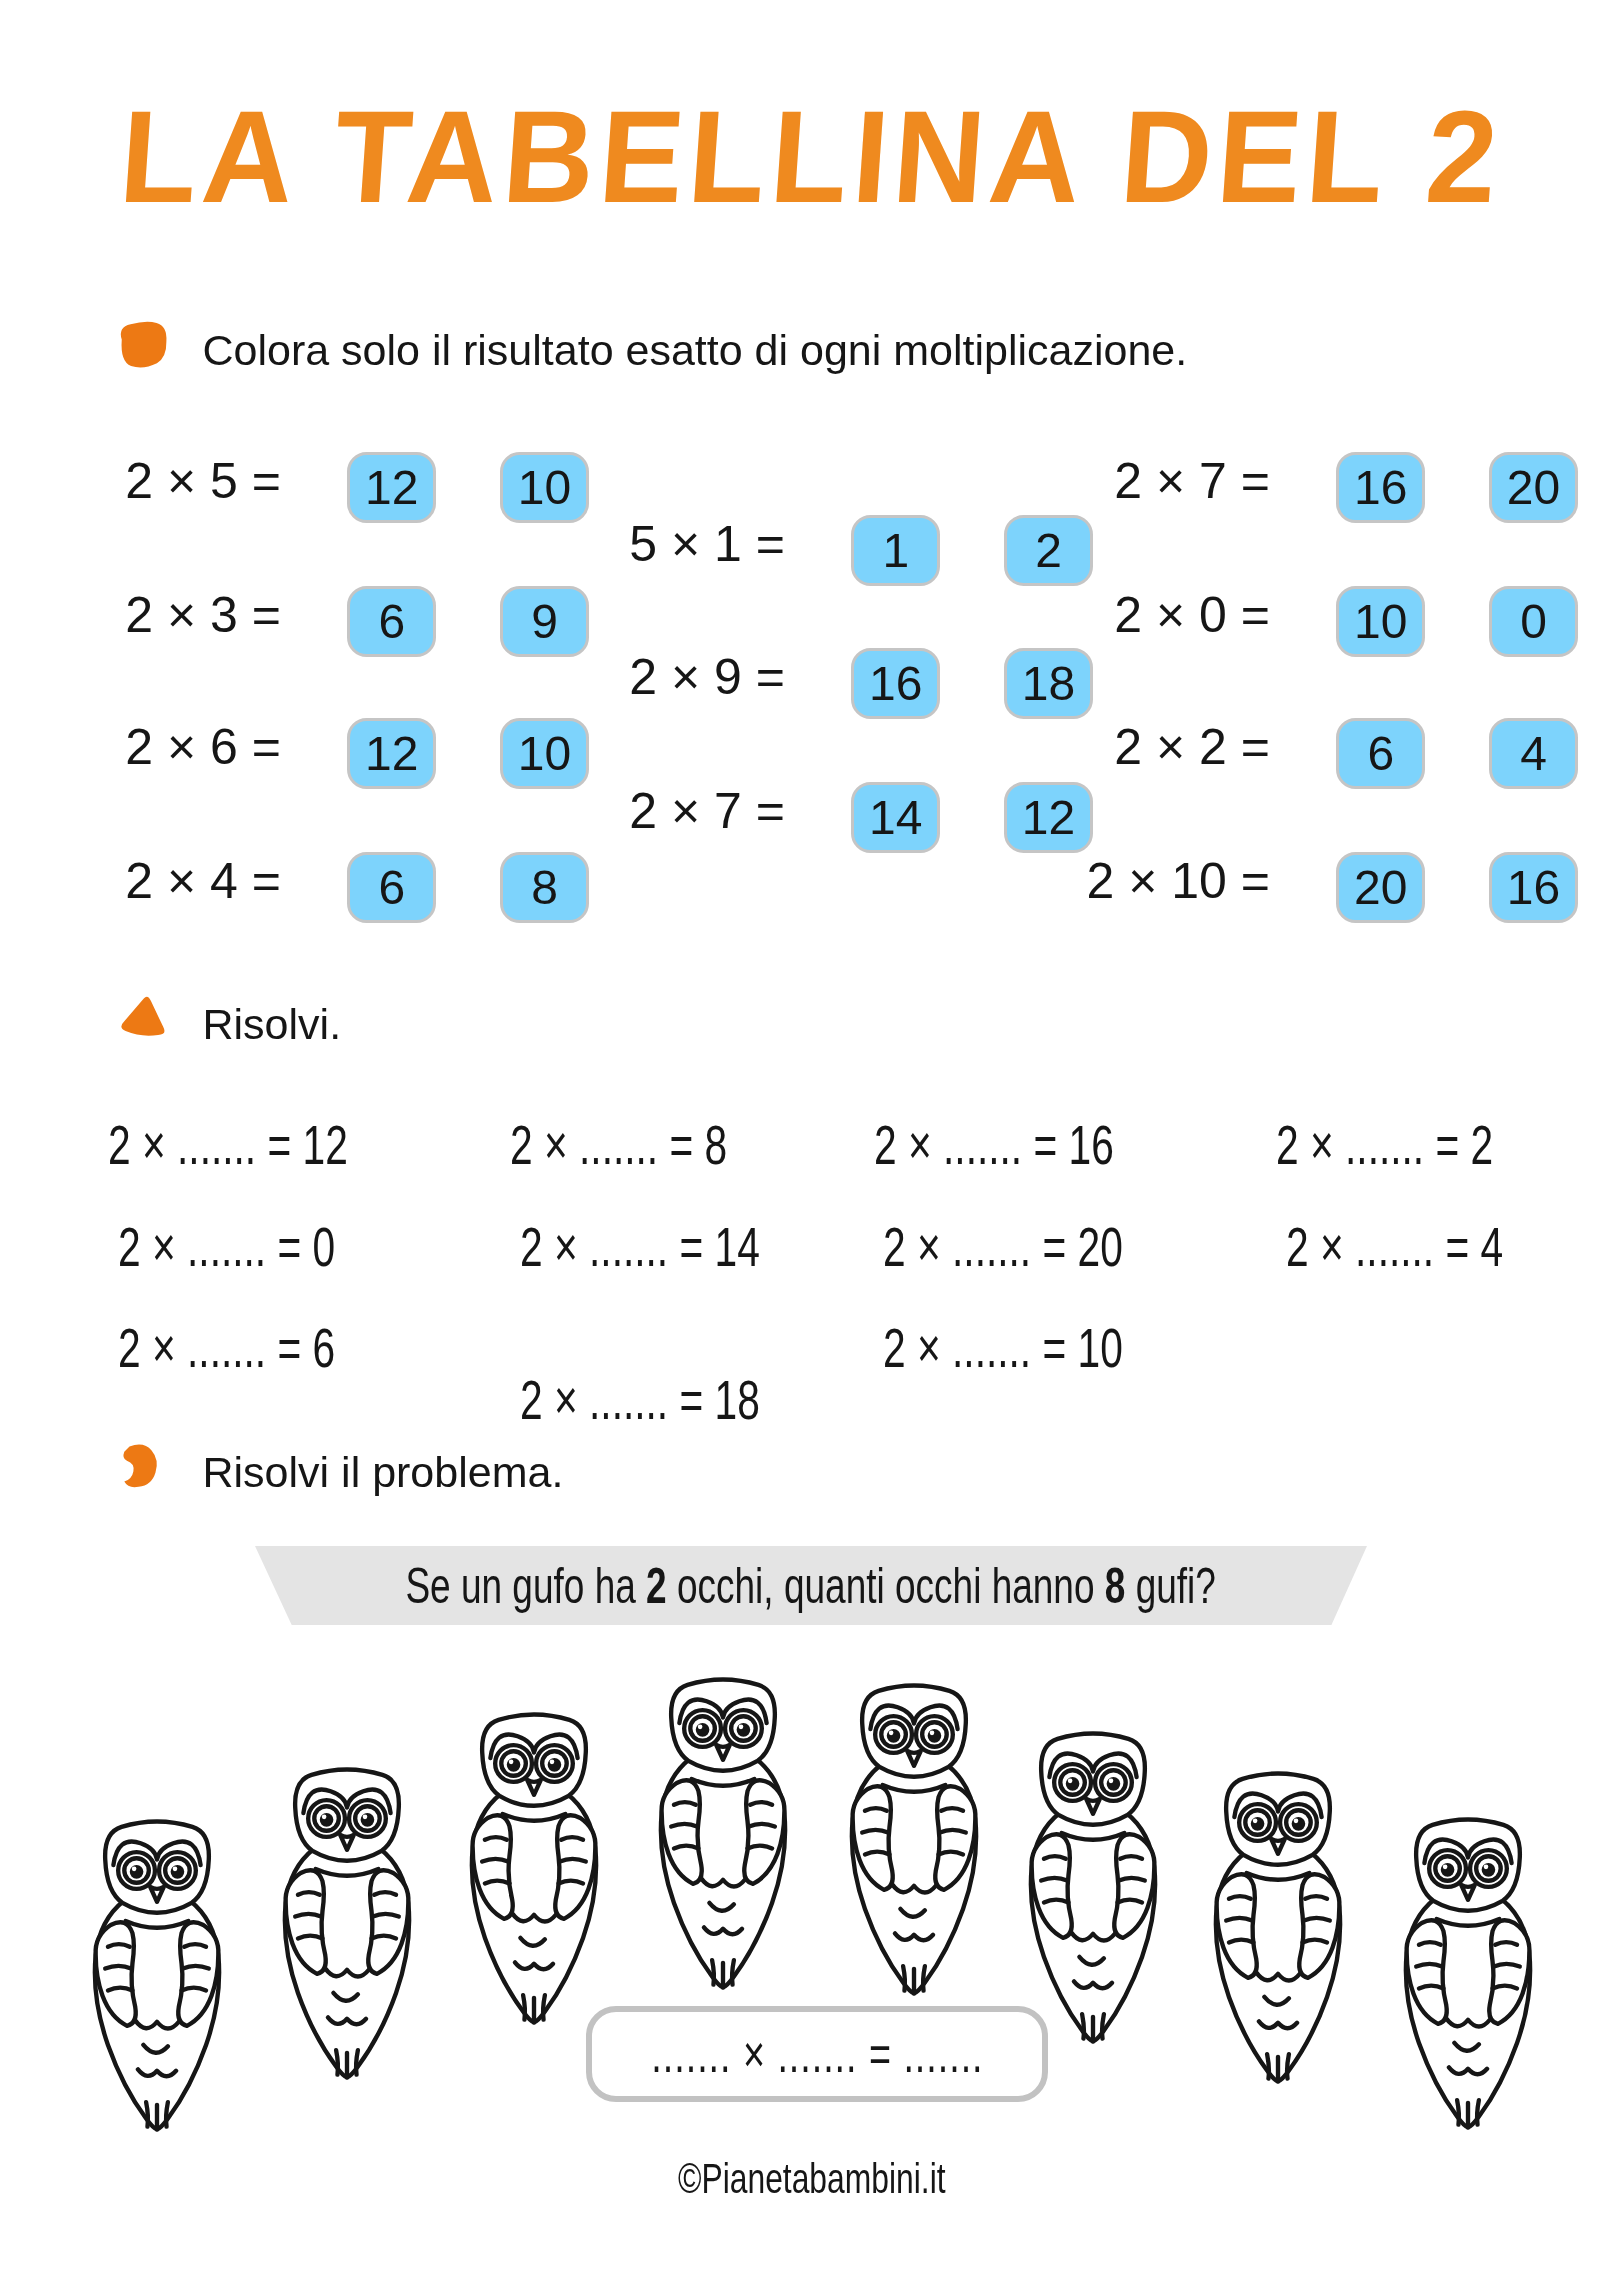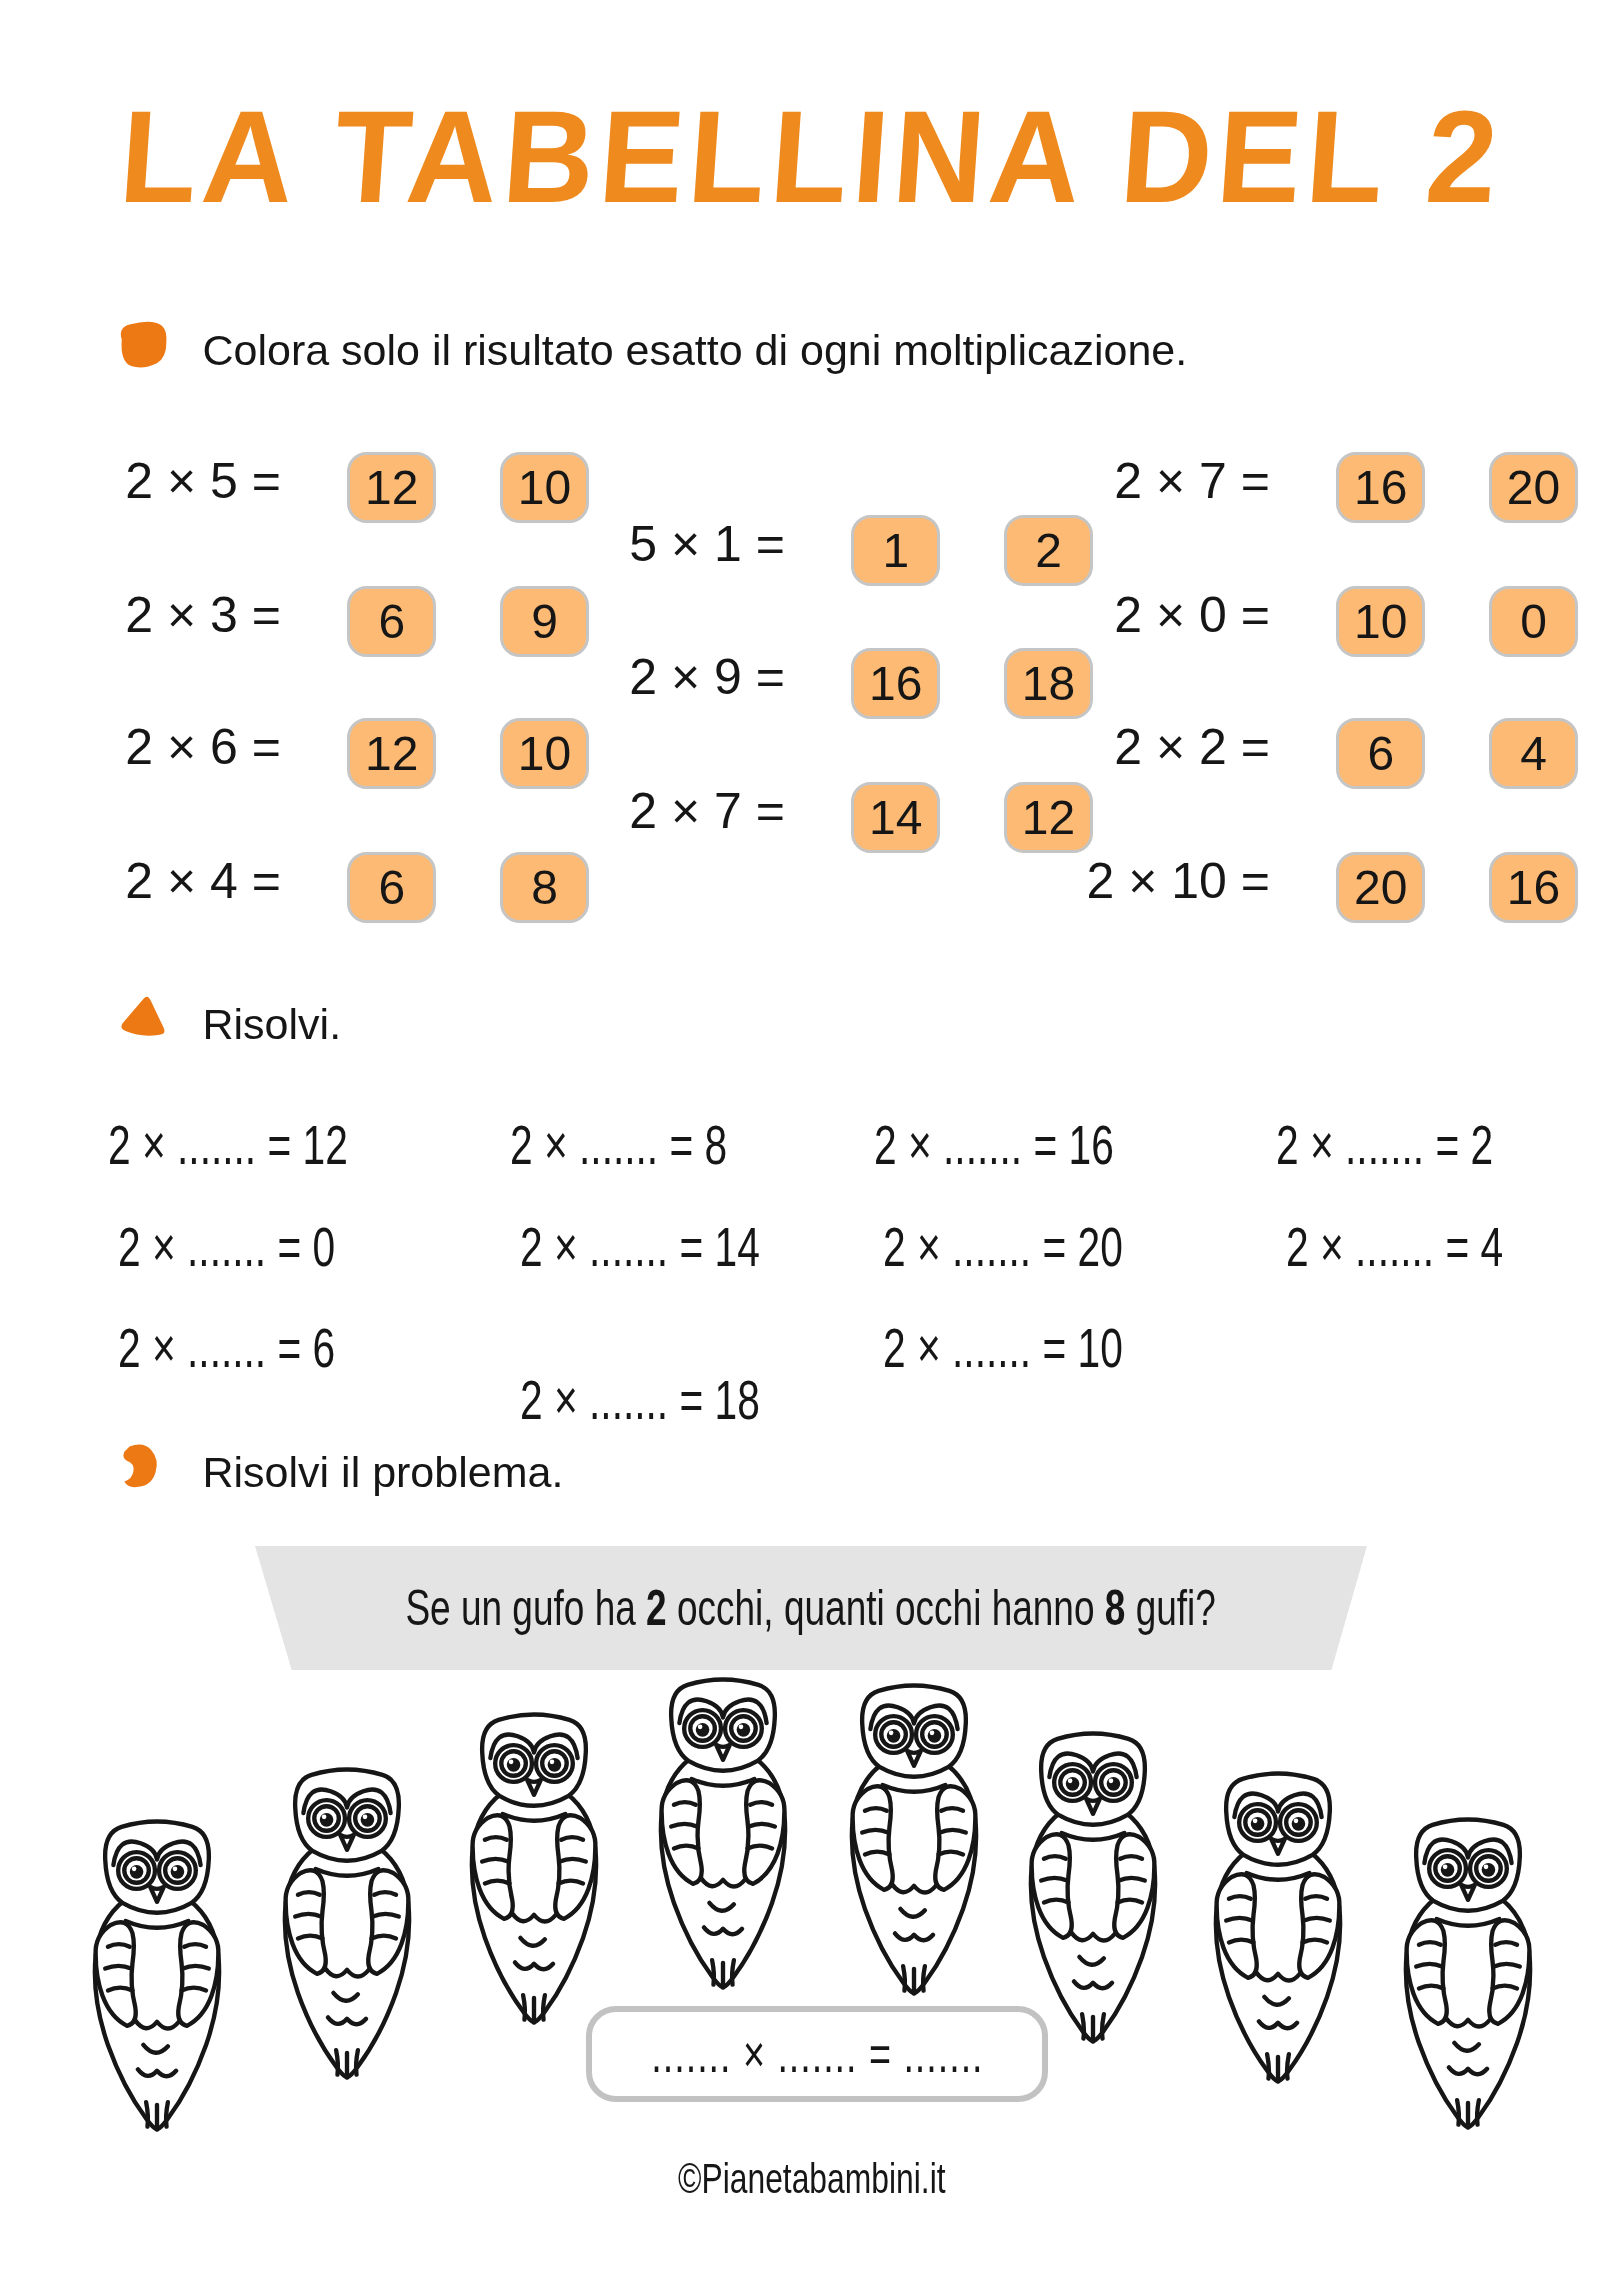--- a/index.html
+++ b/index.html
@@ -62,21 +62,21 @@
   .col1 .eq-label{width:196px;}
   .col2 .eq-label{width:183px;}
   .col3 .eq-label{width:216px;}
   .opt-box{
     width:89px;height:71px;
     border:3.9px solid #C5C5C5;
     border-radius:19.6px;
     display:flex;align-items:center;justify-content:center;
     font-size:48px;
     margin-right:15.7px;
-    background:#fdba74;
+    background:#7dd3fc;
     box-sizing:border-box;
   }
 
   
   .fill-item{
     position:absolute;
     font-size:55px;
     white-space:nowrap;
     height:72px;
     display:flex;align-items:center;
@@ -91,21 +91,21 @@
     display:inline-block;
     transform:scaleX(0.74);
     transform-origin:center center;
     white-space:nowrap;
   }
 
   
   .banner{
     position:absolute;
     left:255px; top:1546px;
-    width:1112px; height:124px;
+    width:1112px; height:79px;
     background:#E4E4E4;
     clip-path:polygon(0 0, 100% 0, 96.8% 100%, 3.3% 100%);
     display:flex;align-items:center;justify-content:center;
     text-align:center;
   }
   .banner .q-text{font-size:50px;}
   .banner b{font-weight:bold;}
 
   
   .owl{position:absolute;width:164px;height:327px;}

